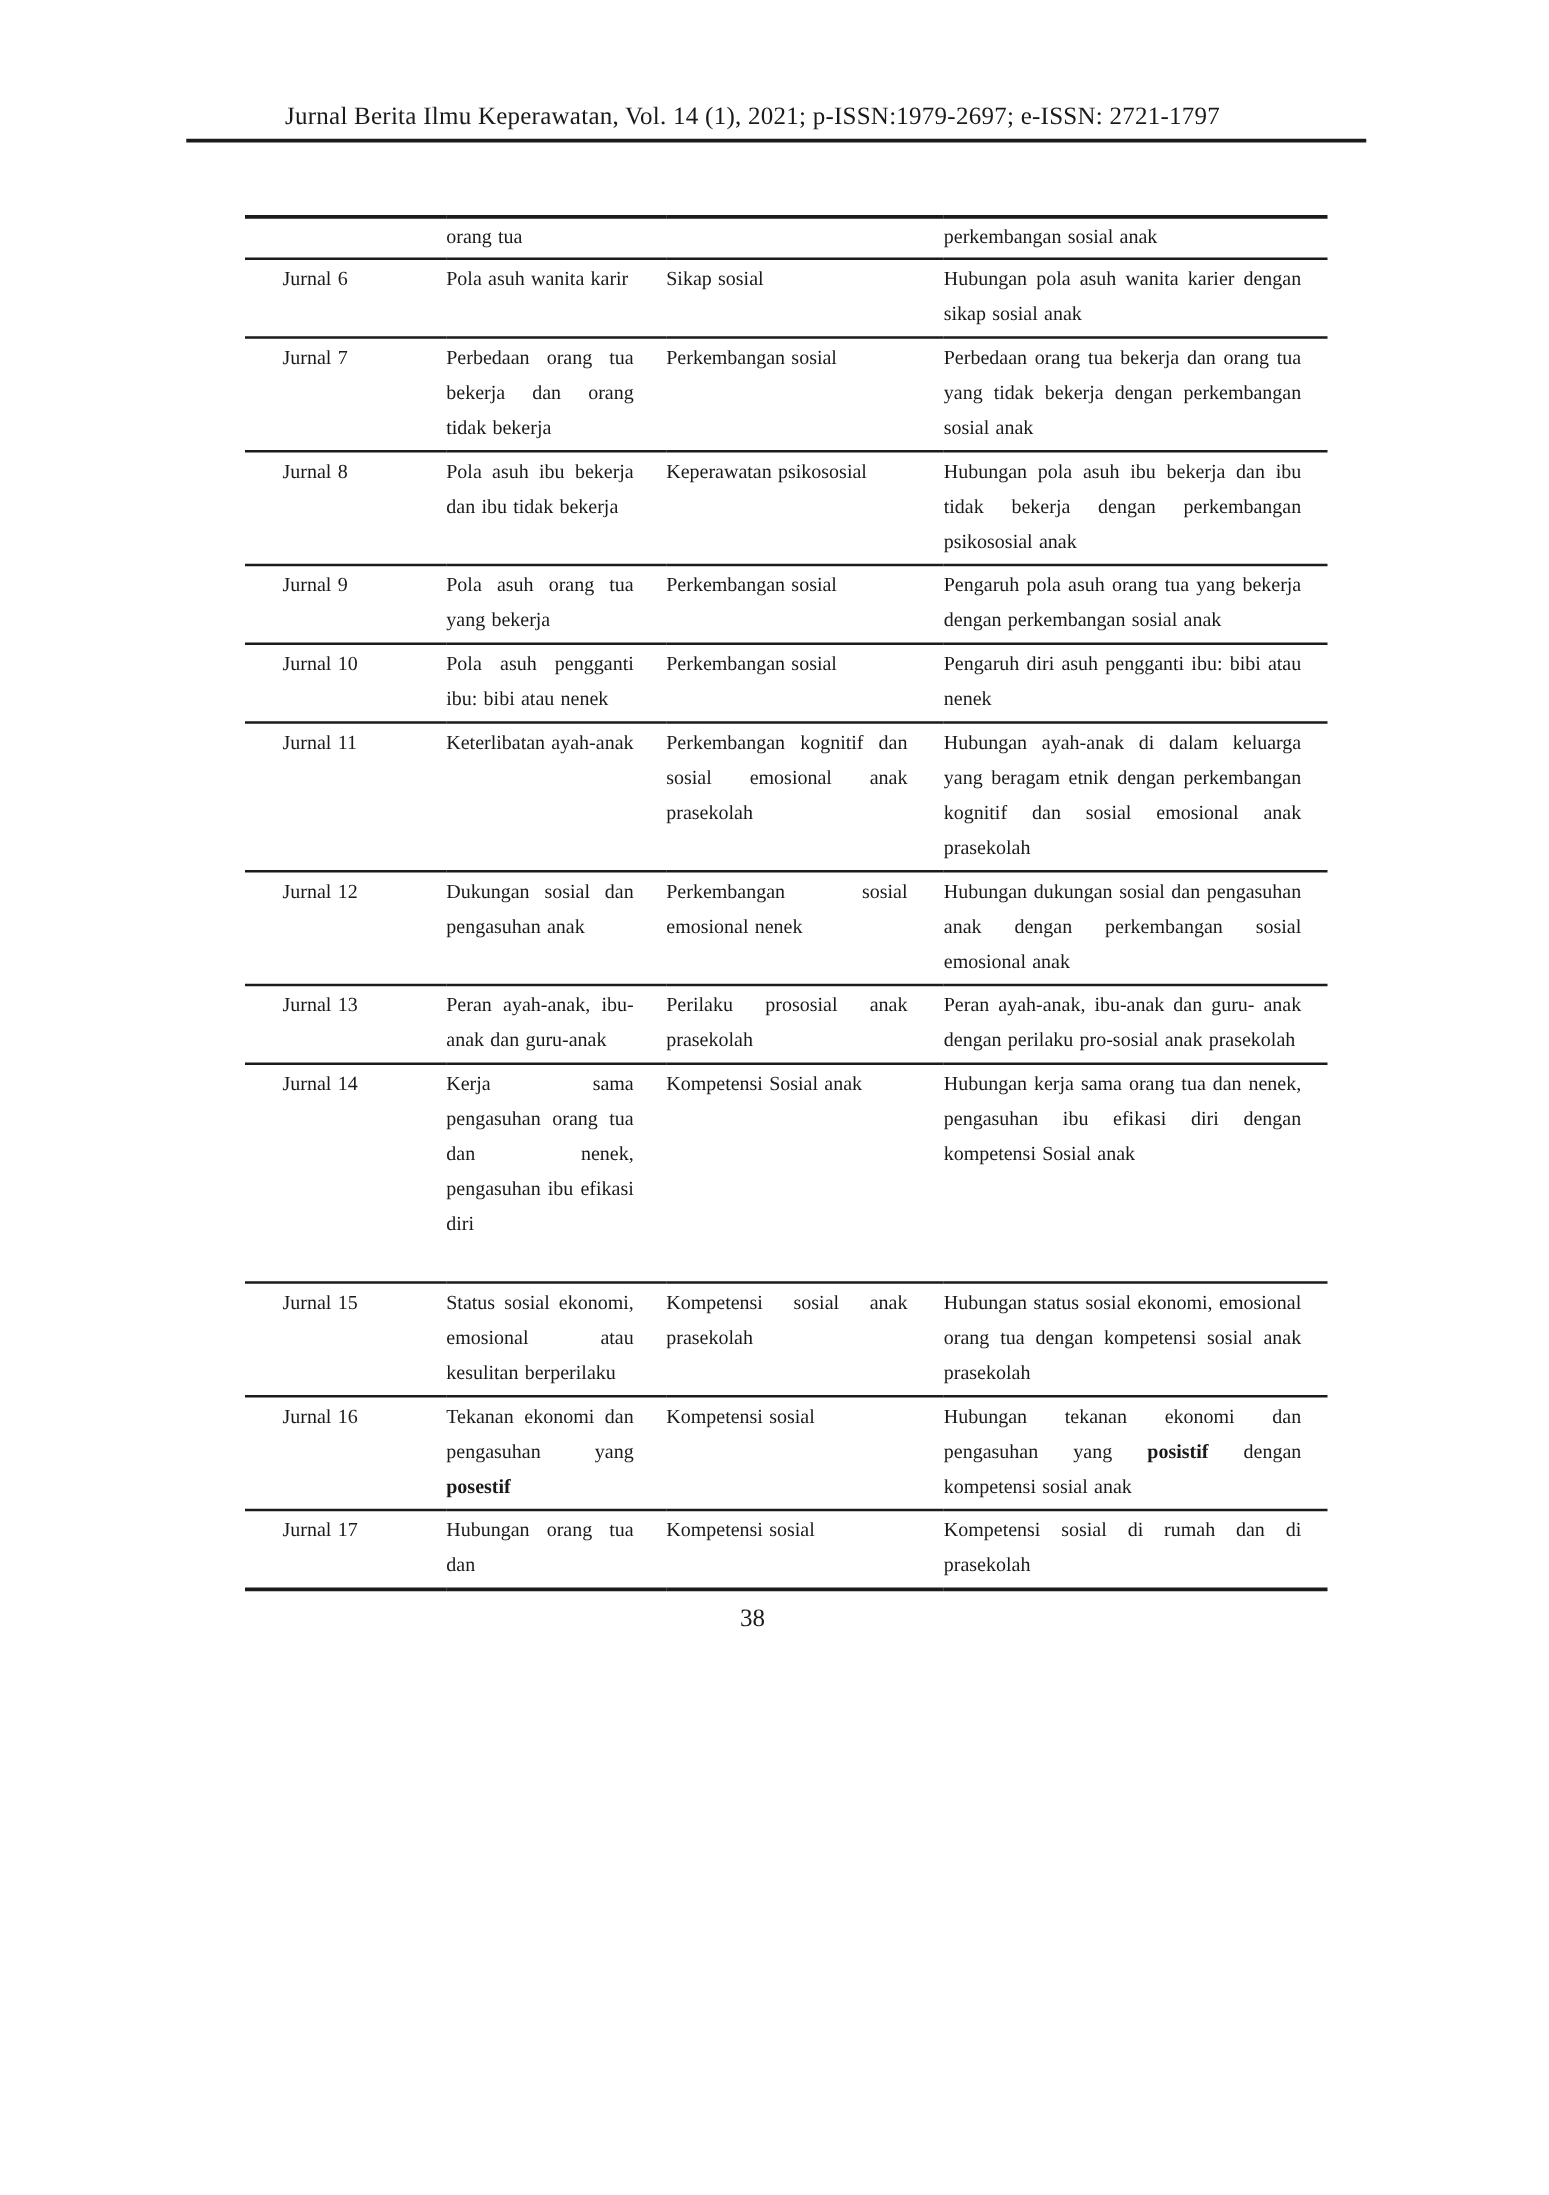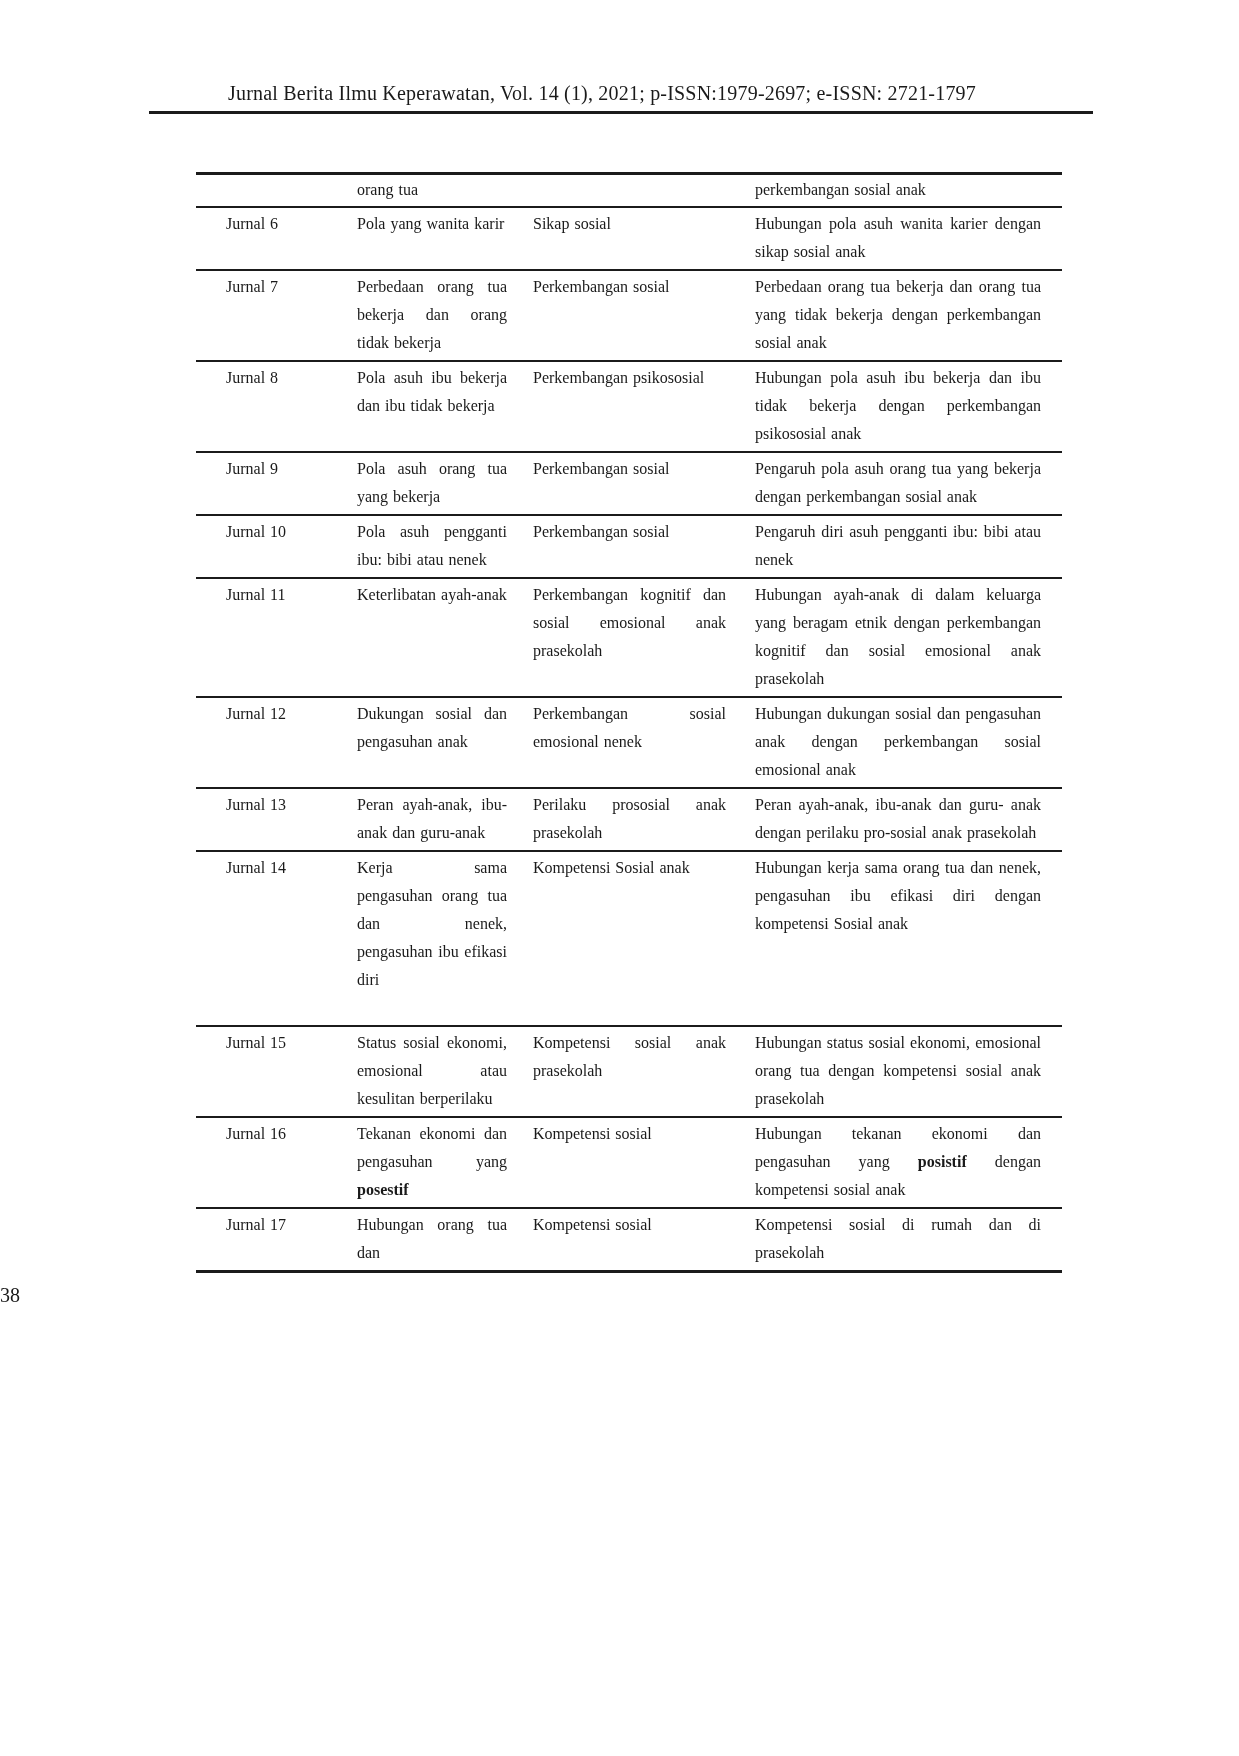--- a/index.html
+++ b/index.html
@@ -52,20 +52,21 @@
   }
   td.c1 { padding-left: 30px; text-align: left; }
   td.c2 { padding-right: 26px; text-align: justify; }
   td.c3 { padding-right: 29px; text-align: justify; margin-top: 44px; }
   td.c4 { padding-right: 21px; text-align: justify; }
   tr.row-partial td { padding-top: 1px; padding-bottom: 2px; }
   tr.row-partial { border-bottom-width: 3px; }
   tr.row-tall td { padding-bottom: 31px; }
   .bold-term { font-weight: bold; }
   .page-number {
+    text-align: center;
     margin-top: 9px;
     font-size: 20px;
     line-height: 26px;
   }
 </style>
 </head>
 <body>
 
 <div class="page">
 
@@ -83,34 +84,34 @@
     </colgroup>
     <tbody>
       <tr class="row-partial">
         <td class="c1"></td>
         <td class="c2">orang tua</td>
         <td class="c3"></td>
         <td class="c4">perkembangan sosial anak</td>
       </tr>
       <tr>
         <td class="c1">Jurnal 6</td>
-        <td class="c2">Pola yang wanita karir</td>
+        <td class="c2">Pola asuh wanita karir</td>
         <td class="c3">Sikap sosial</td>
         <td class="c4">Hubungan pola asuh wanita karier dengan sikap sosial anak</td>
       </tr>
       <tr>
         <td class="c1">Jurnal 7</td>
         <td class="c2">Perbedaan orang tua bekerja dan orang tidak bekerja</td>
         <td class="c3">Perkembangan sosial</td>
         <td class="c4">Perbedaan orang tua bekerja dan orang tua yang tidak bekerja dengan perkembangan sosial anak</td>
       </tr>
       <tr>
         <td class="c1">Jurnal 8</td>
         <td class="c2">Pola asuh ibu bekerja dan ibu tidak bekerja</td>
-        <td class="c3">Perkembangan psikososial</td>
+        <td class="c3">Keperawatan psikososial</td>
         <td class="c4">Hubungan pola asuh ibu bekerja dan ibu tidak bekerja dengan perkembangan psikososial anak</td>
       </tr>
       <tr>
         <td class="c1">Jurnal 9</td>
         <td class="c2">Pola asuh orang tua yang bekerja</td>
         <td class="c3">Perkembangan sosial</td>
         <td class="c4">Pengaruh pola asuh orang tua yang bekerja dengan perkembangan sosial anak</td>
       </tr>
       <tr>
         <td class="c1">Jurnal 10</td>

